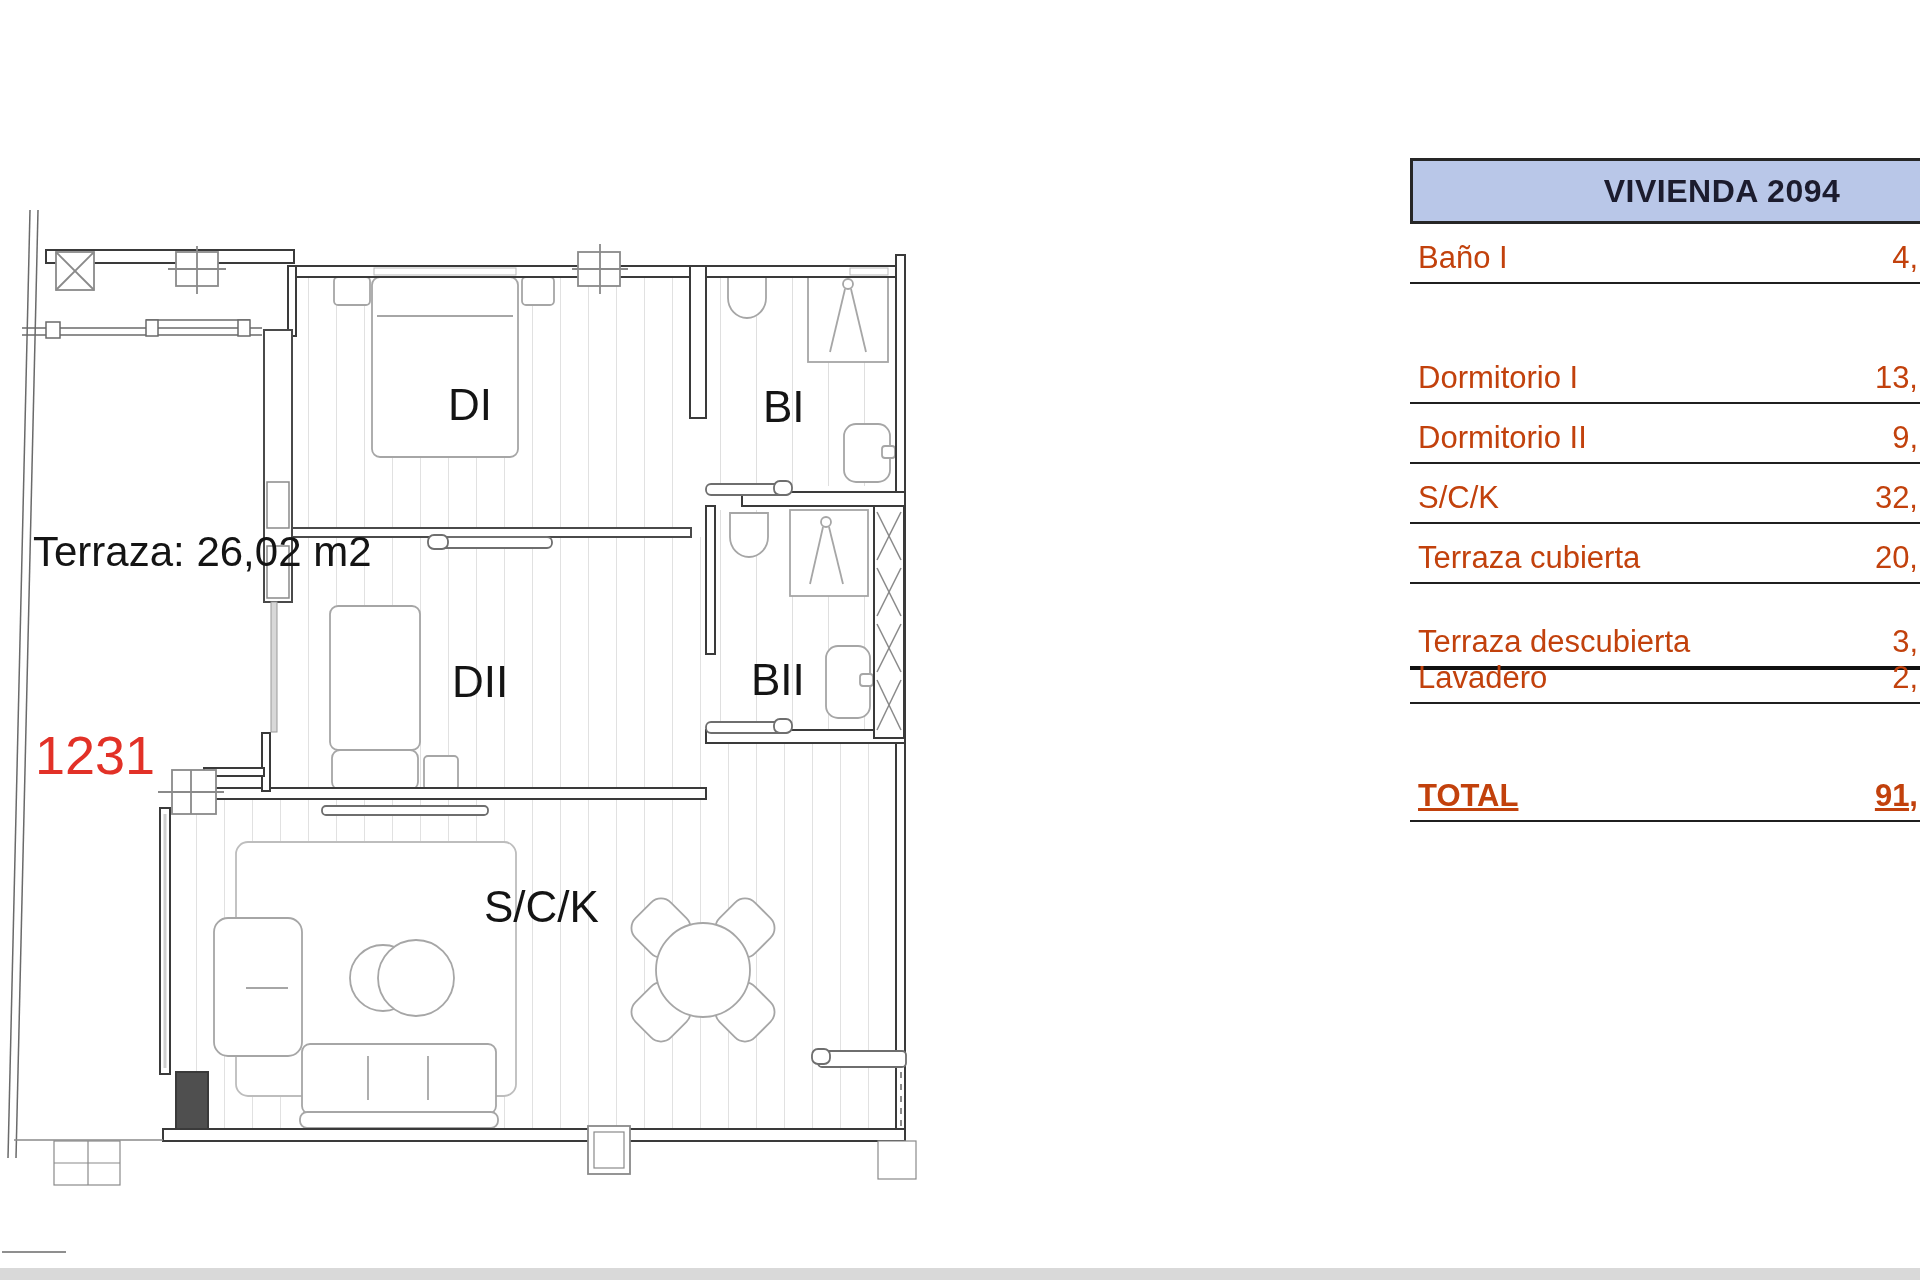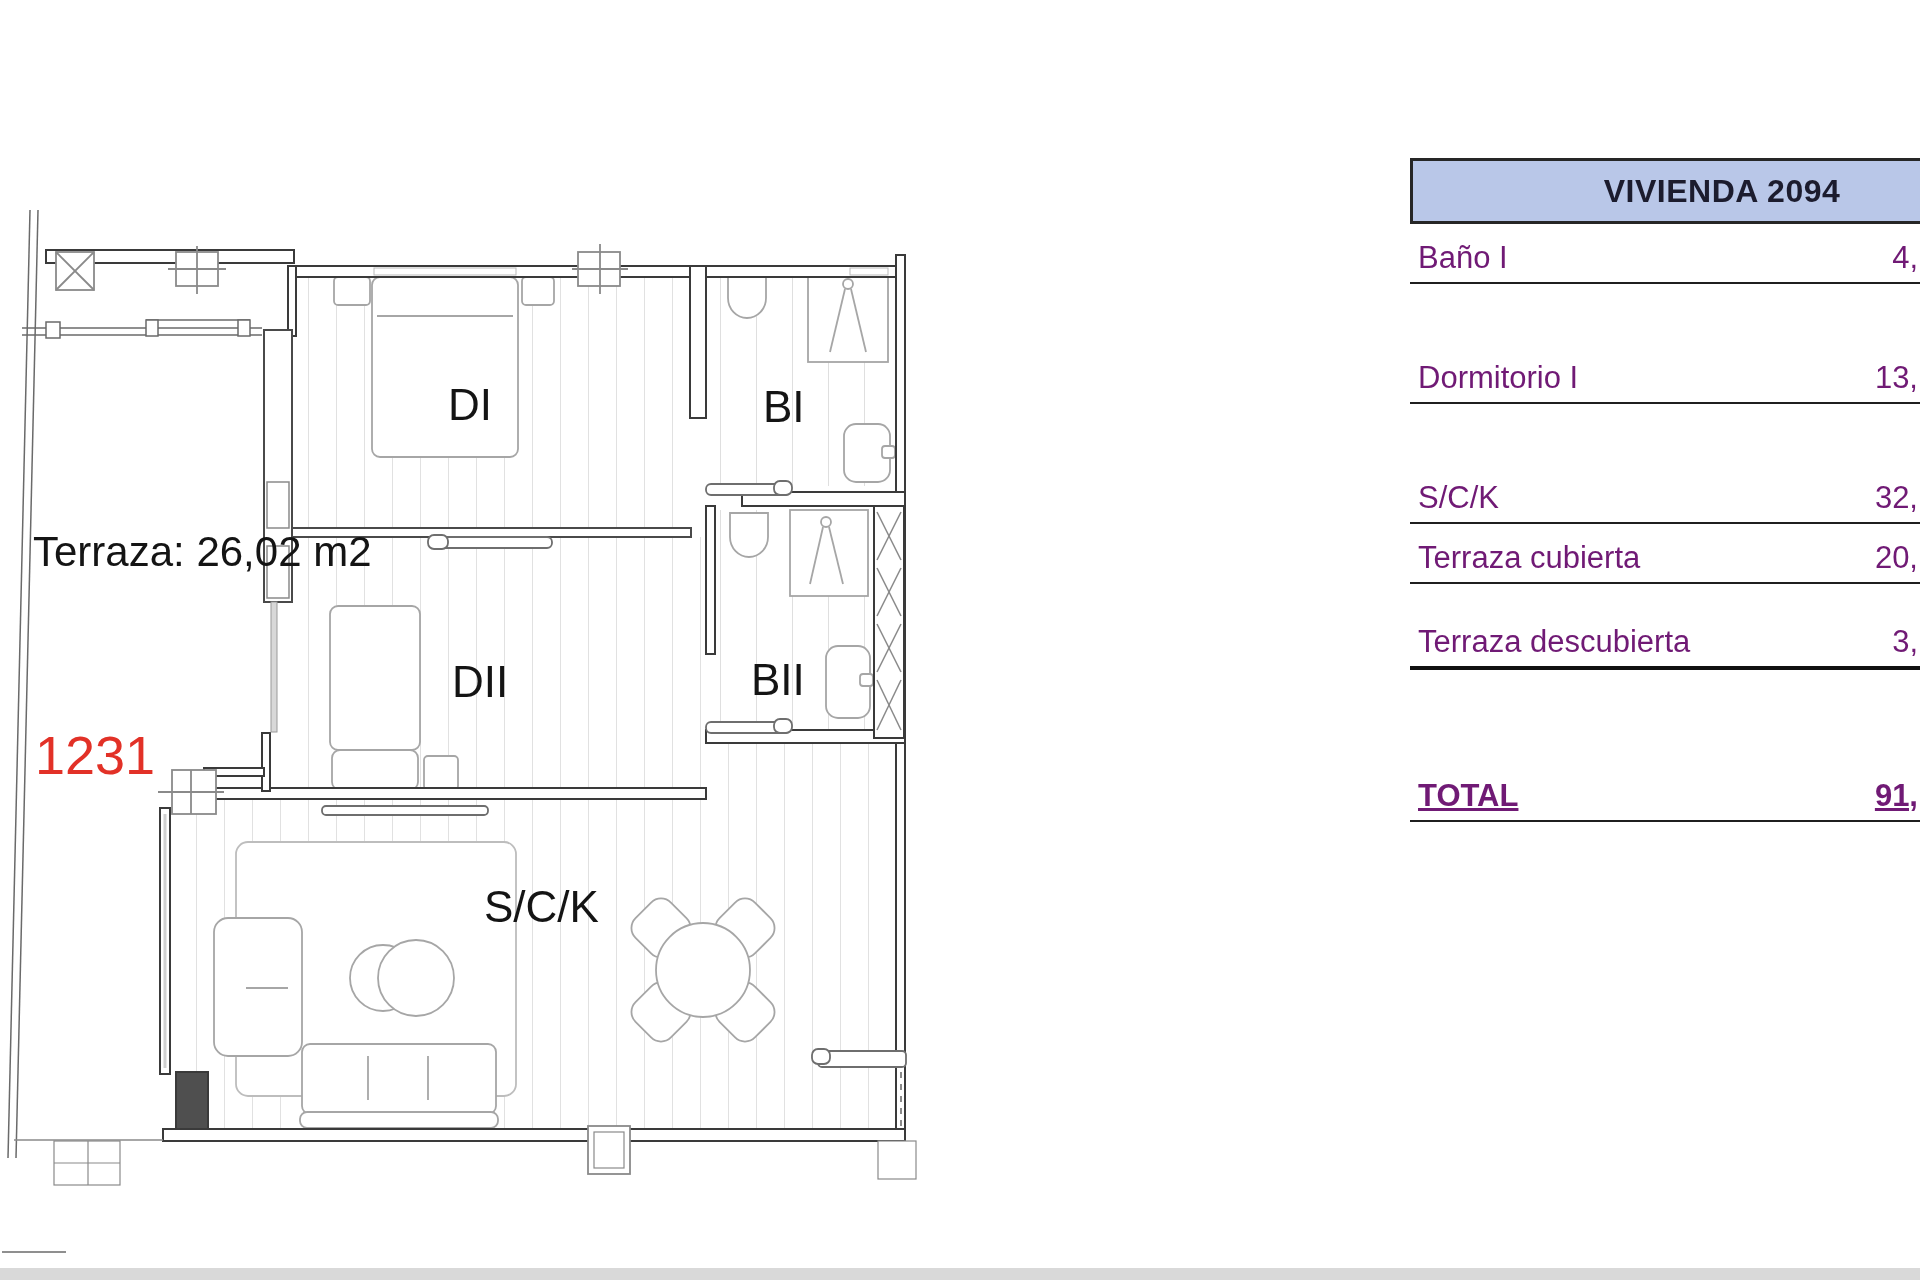--- a/index.html
+++ b/index.html
@@ -3,21 +3,21 @@
 <meta charset="utf-8">
 <style>
   html,body{margin:0;padding:0;background:#ffffff;}
   body{font-family:"Liberation Sans", sans-serif;}
   .screen{position:relative;width:1920px;height:1280px;background:#ffffff;overflow:hidden;}
   .plan-svg{position:absolute;left:0;top:0;width:1920px;height:1280px;}
   
   .theader{position:absolute;left:1410px;top:158px;width:618px;height:60px;
     background:#b9c7e8;border:3px solid #262626;display:flex;align-items:center;justify-content:center;
     font-size:32px;font-weight:600;color:#1c1c2e;letter-spacing:0.5px;}
-  .trow{position:absolute;left:1410px;width:510px;height:60px;color:#701a75;}
+  .trow{position:absolute;left:1410px;width:510px;height:60px;color:#c2410c;}
   .trow .tlabel{position:absolute;left:8px;bottom:9px;font-size:31px;line-height:1;}
   .trow .tvalue{position:absolute;right:2px;bottom:9px;font-size:31px;line-height:1;}
   .thin{border-bottom:2px solid #1f1f1f;}
   .thick{border-bottom:4px solid #111111;}
   .total-row .tlabel,.total-row .tvalue{font-weight:600;text-decoration:underline;}
   .bottom-strip{position:absolute;left:0;top:1268px;width:1920px;height:12px;background:#d9d9d9;}
 </style>
 </head>
 <body>
 
@@ -208,31 +208,39 @@
   </div>
 
   <div class="trow thin" style="top:222px">
     <span class="tlabel">Baño I</span>
     <span class="tvalue">4,</span>
   </div>
   <div class="trow thin" style="top:342px">
     <span class="tlabel">Dormitorio I</span>
     <span class="tvalue">13,</span>
   </div>
+  <div class="trow thin" style="top:402px">
+    <span class="tlabel">Dormitorio II</span>
+    <span class="tvalue">9,</span>
+  </div>
   <div class="trow thin" style="top:462px">
     <span class="tlabel">S/C/K</span>
     <span class="tvalue">32,</span>
   </div>
   <div class="trow thin" style="top:522px">
     <span class="tlabel">Terraza cubierta</span>
     <span class="tvalue">20,</span>
   </div>
   <div class="trow thick" style="top:606px">
     <span class="tlabel">Terraza descubierta</span>
     <span class="tvalue">3,</span>
   </div>
+  <div class="trow thin" style="top:642px">
+    <span class="tlabel">Lavadero</span>
+    <span class="tvalue">2,</span>
+  </div>
   <div class="trow thin total-row" style="top:760px">
     <span class="tlabel">TOTAL</span>
     <span class="tvalue">91,</span>
   </div>
 
   <div class="bottom-strip"></div>
 </div>
 
 </body></html>

